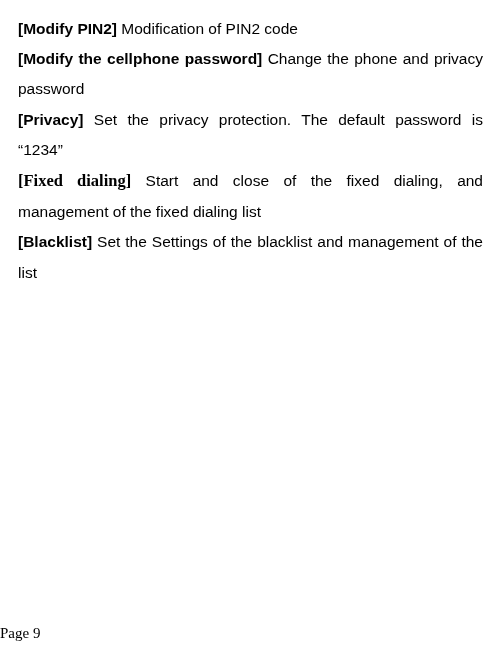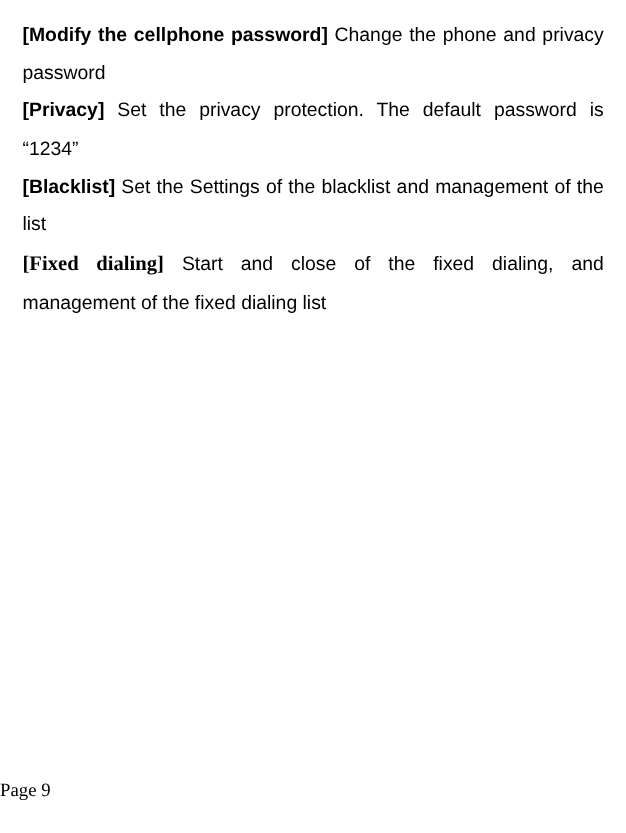--- a/index.html
+++ b/index.html
@@ -39,19 +39,20 @@
       width: 100%;
       text-align: left;
       font-family: "Times New Roman", Times, serif;
       font-size: 15px;
     }
   </style>
 </head>
 <body>
 
 <div class="content" id="content-container">
+    <p class="para"><span class="label">[Modify PIN2]</span><span> Modification of PIN2 code</span></p>
     <p class="para"><span class="label">[Modify the cellphone password]</span><span> Change the phone and privacy password</span></p>
     <p class="para"><span class="label">[Privacy]</span><span> Set the privacy protection. The default password is “1234”</span></p>
+    <p class="para"><span class="label serif">[Fixed dialing]</span><span> Start and close of the fixed dialing, and management of the fixed dialing list</span></p>
     <p class="para"><span class="label">[Blacklist]</span><span> Set the Settings of the blacklist and management of the list</span></p>
-    <p class="para"><span class="label serif">[Fixed dialing]</span><span> Start and close of the fixed dialing, and management of the fixed dialing list</span></p>
   </div>
 
 <div class="footer">Page 9</div>
 
 </body></html>

